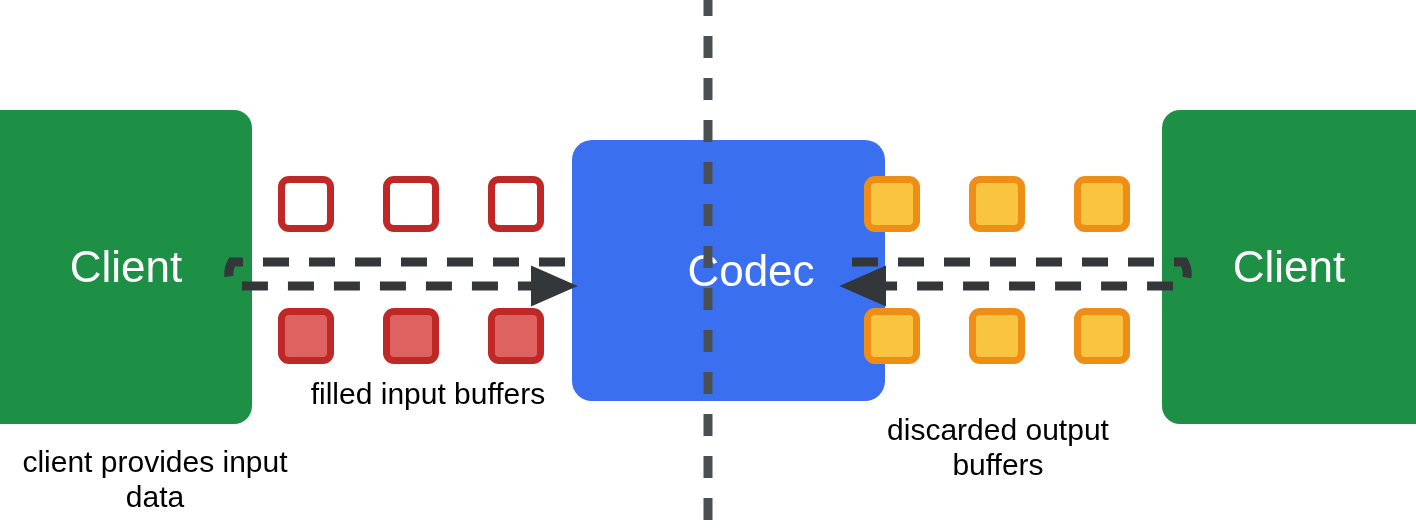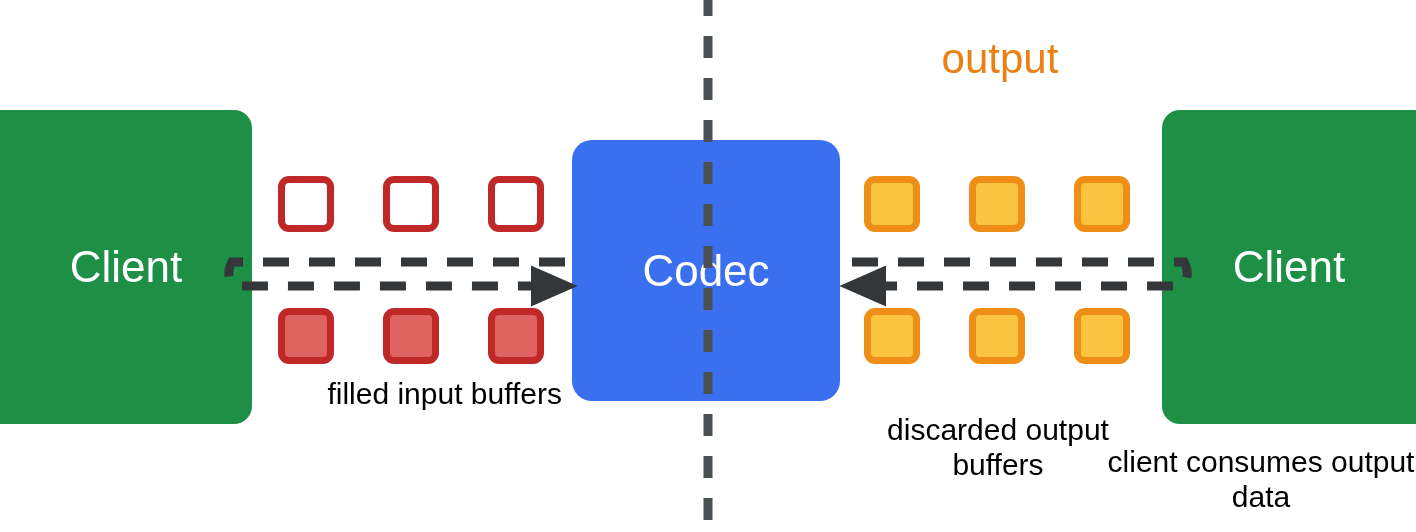--- a/index.html
+++ b/index.html
@@ -60,20 +60,21 @@
     top: 140px;
     width: 268px;
     height: 261px;
     background: #3a70f0;
     border-radius: 20px;
     display: flex;
     align-items: center;
     justify-content: center;
     color: #ffffff;
     font-size: 44px;
+    padding-left: 45px;
   }
 
   
   .buffer {
     width: 56px;
     height: 56px;
     border-radius: 11px;
     box-sizing: border-box;
   }
   .buffer.empty-input {
@@ -94,39 +95,38 @@
   #output-row-top    { left: 864px; top: 176px; }
   #output-row-bottom { left: 864px; top: 308px; }
 
   
   .caption {
     font-size: 30px;
     line-height: 1.18;
     color: #000000;
     text-align: center;
   }
-  #caption-input-buffers  { left: 262px; top: 376px; width: 300px; text-align: right; }
+  #caption-input-buffers  { left: 278px; top: 376px; width: 300px; }
   #caption-output-buffers { left: 848px; top: 376px; width: 300px; margin-top: 36px; }
   #caption-client-left    { left: 0px;   top: 444px; width: 310px; }
   #caption-client-right   { left: 1106px;top: 444px; width: 310px; }
 
   
   #overlay {
     left: 0; top: 0;
     width: 1416px; height: 532px;
     pointer-events: none;
   }
 </style>
 </head>
 <body>
 
 <div id="stage">
 
 
-  <div class="abs section-title" id="output-title">output</div>
 
   <div class="abs client-box" id="client-left">
     <span class="client-label">Client</span>
   </div>
 
   <div class="abs client-box" id="client-right">
     <span class="client-label">Client</span>
   </div>
 
   <div class="abs" id="codec-box">
@@ -171,16 +171,16 @@
 
     <path d="M 565 262 L 232 262 A 24 24 0 0 0 232 286 L 566 286" fill="none" stroke="#33373a" stroke-width="9" stroke-dasharray="26 20" stroke-linecap="butt" marker-end="url(#arrow-right)"></path>
 
     <path d="M 852 262 L 1184 262 A 24 24 0 0 1 1184 286 L 851 286" fill="none" stroke="#33373a" stroke-width="9" stroke-dasharray="26 20" stroke-linecap="butt" marker-end="url(#arrow-left)"></path>
   </svg>
 
   <div class="abs caption" id="caption-input-buffers">filled input buffers</div>
 
   <div class="abs caption" id="caption-output-buffers">discarded output buffers</div>
 
+  <div class="abs caption" id="caption-client-left">client provides input data</div>
 
-  <div class="abs caption" id="caption-client-right">client consumes output data</div>
 
 </div>
 
 </body></html>

